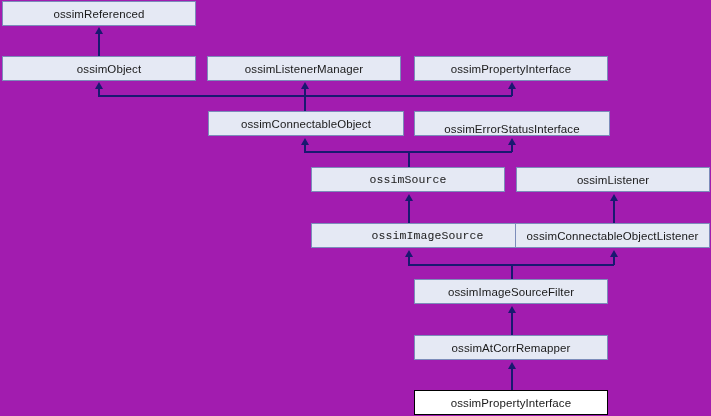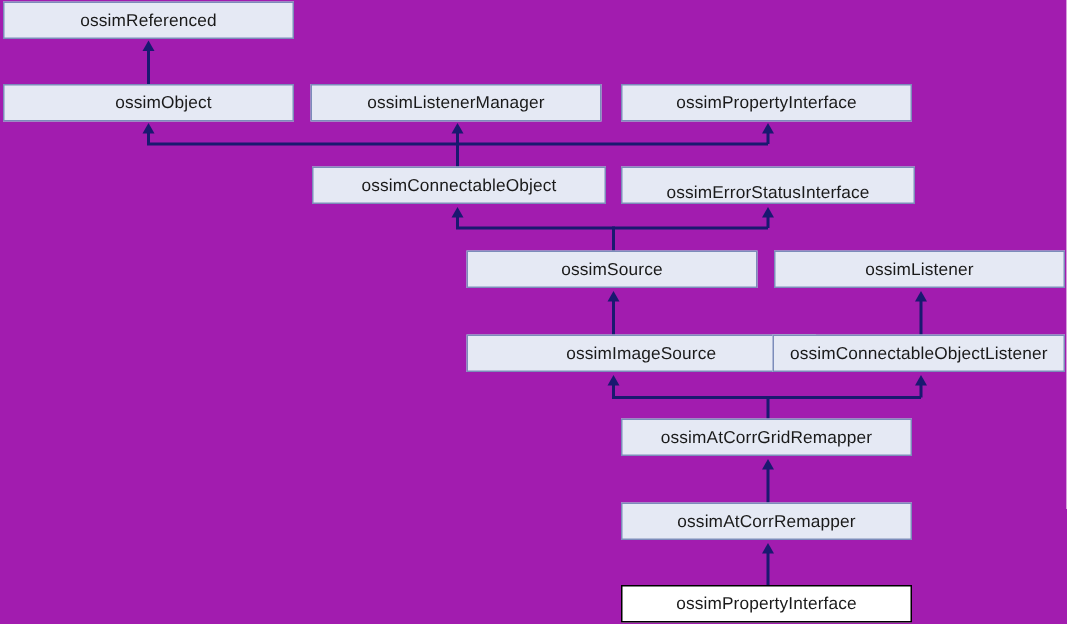--- a/index.html
+++ b/index.html
@@ -96,34 +96,34 @@
     </div>
     <div class="uml-box" style="left: 414px; top: 56px; width: 194px; height: 25px;">
       <span class="box-label">ossimPropertyInterface</span>
     </div>
     <div class="uml-box" style="left: 208px; top: 111px; width: 196px; height: 25px;">
       <span class="box-label">ossimConnectableObject</span>
     </div>
     <div class="uml-box" style="left: 414px; top: 111px; width: 196px; height: 25px; align-items: flex-end;">
       <span class="box-label">ossimErrorStatusInterface</span>
     </div>
-    <div class="uml-box" style="left: 311px; top: 167px; width: 194px; height: 25px;">
+    <div class="uml-box" style="left: 311px; top: 167px; width: 194px; height: 25px; font-family: Liberation Mono, monospace;">
       <span class="box-label">ossimSource</span>
     </div>
     <div class="uml-box" style="left: 516px; top: 167px; width: 194px; height: 25px;">
       <span class="box-label">ossimListener</span>
     </div>
-    <div class="uml-box" style="left: 311px; top: 223px; width: 233px; height: 25px;">
+    <div class="uml-box" style="left: 311px; top: 223px; width: 233px; height: 25px; font-family: Liberation Mono, monospace;">
       <span class="box-label">ossimImageSource</span>
     </div>
     <div class="uml-box" style="left: 515px; top: 223px; width: 195px; height: 25px;">
       <span class="box-label">ossimConnectableObjectListener</span>
     </div>
     <div class="uml-box" style="left: 414px; top: 279px; width: 194px; height: 25px;">
-      <span class="box-label">ossimAtCorrGridRemapper</span>
+      <span class="box-label">ossimImageSourceFilter</span>
     </div>
     <div class="uml-box" style="left: 414px; top: 335px; width: 194px; height: 25px; align-items: center;">
       <span class="box-label">ossimAtCorrRemapper</span>
     </div>
     <div class="uml-box leaf-node" style="left: 414px; top: 390px; width: 194px; height: 25px;">
       <span class="box-label">ossimPropertyInterface</span>
     </div>
   </div>
 
 </body></html>

